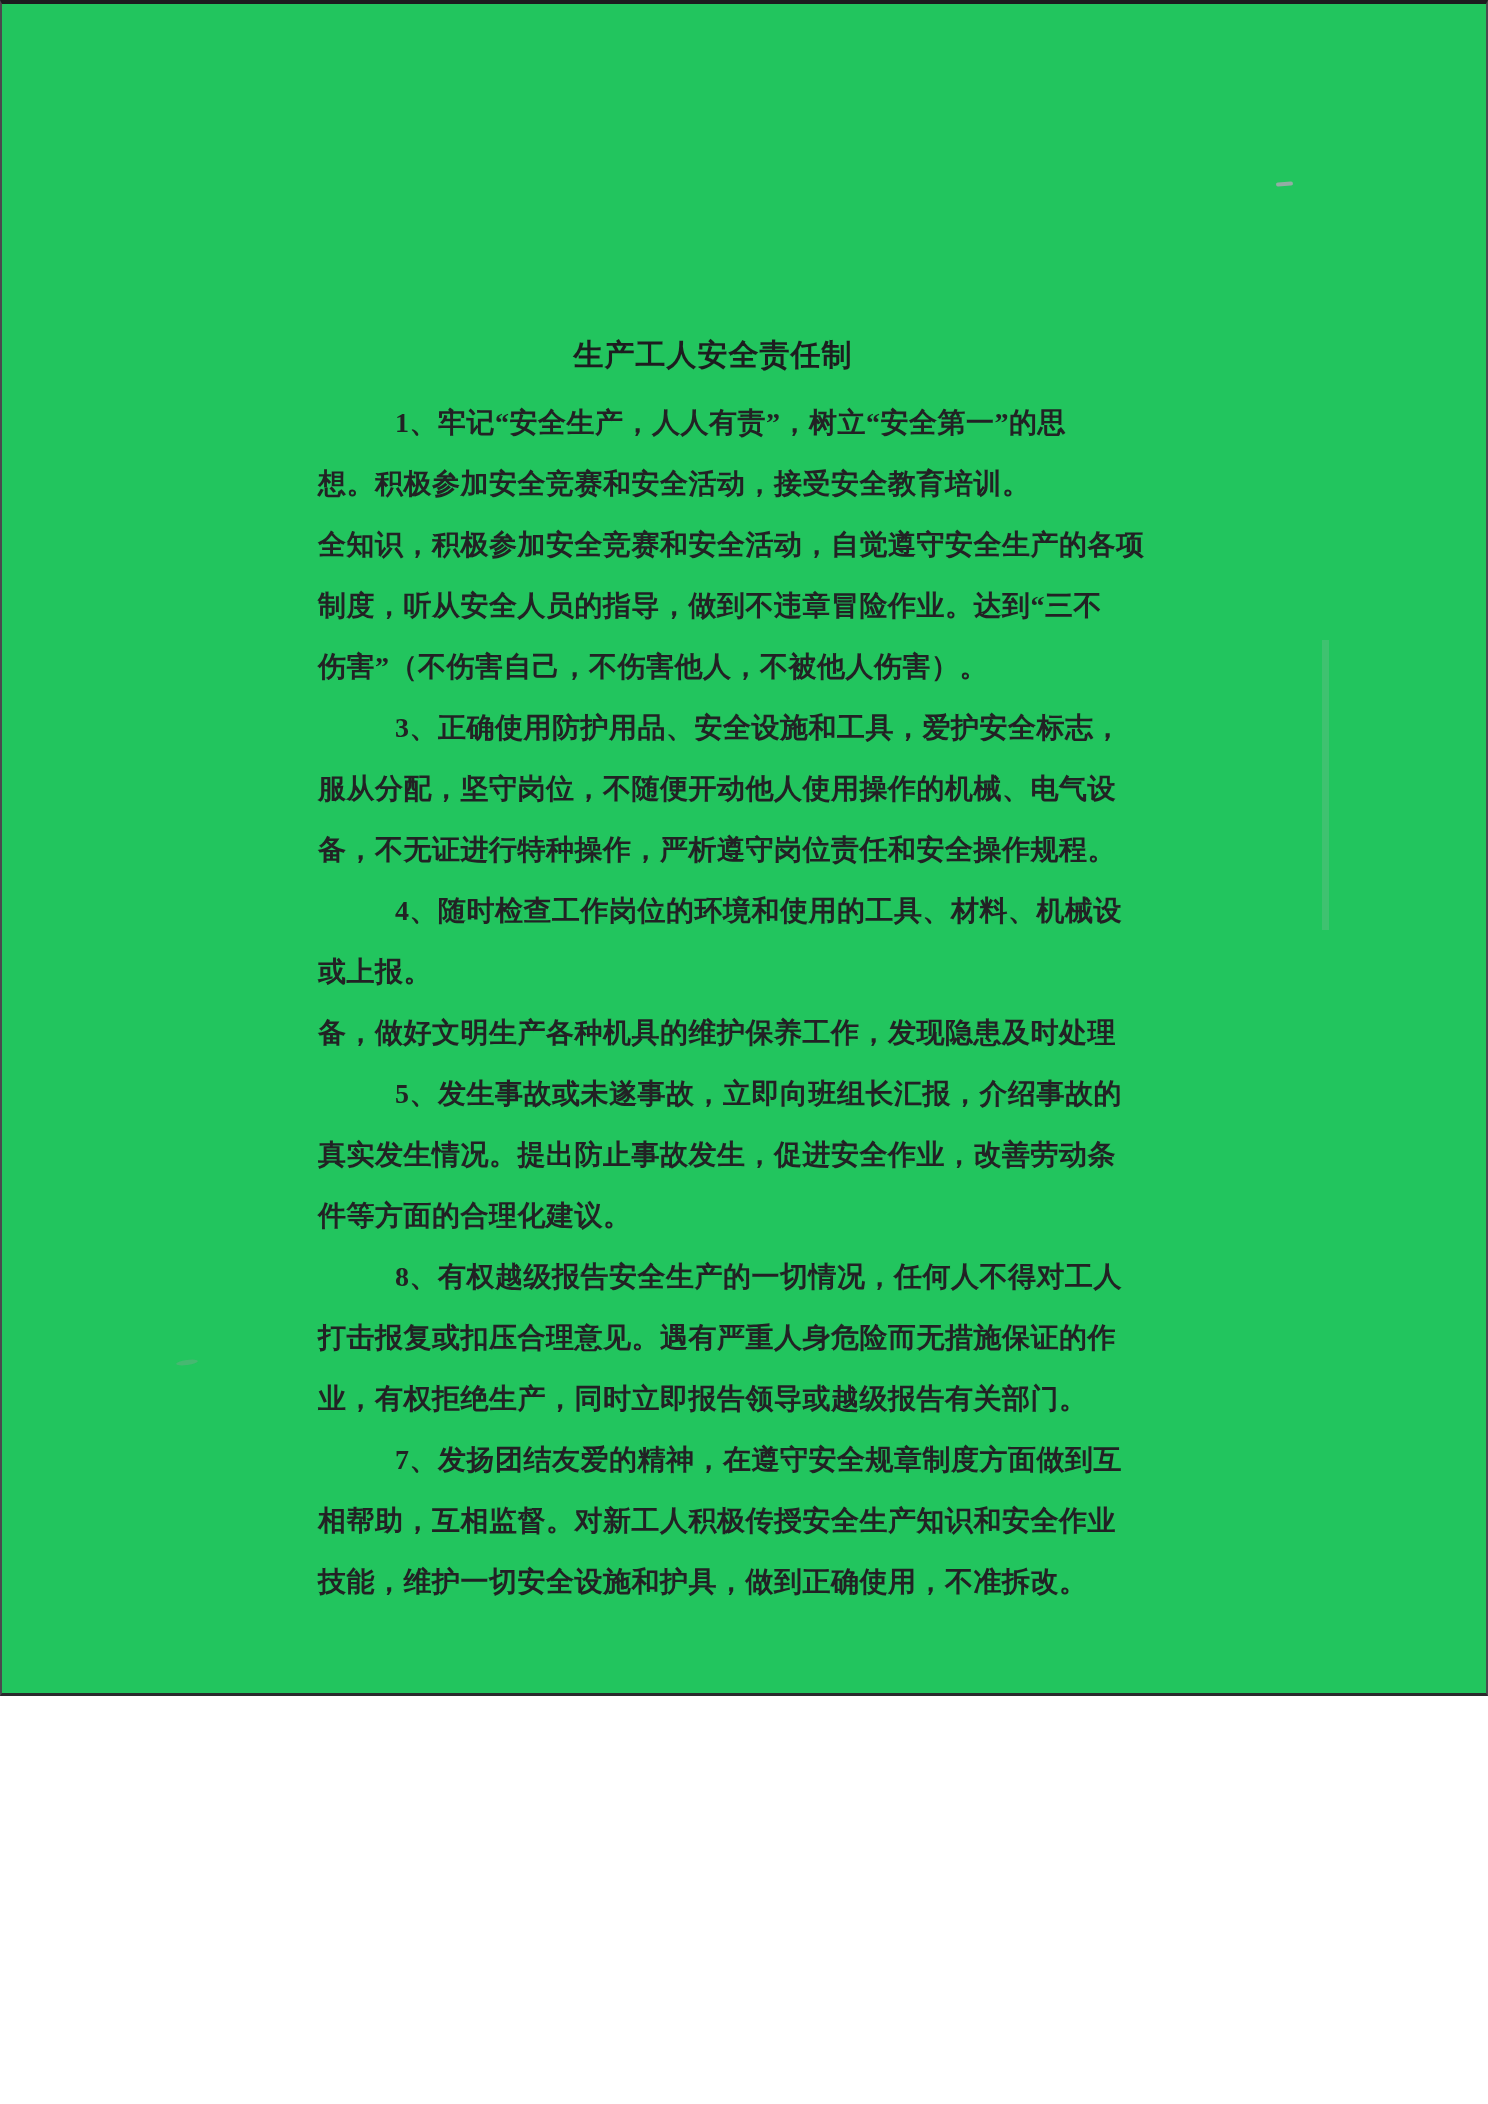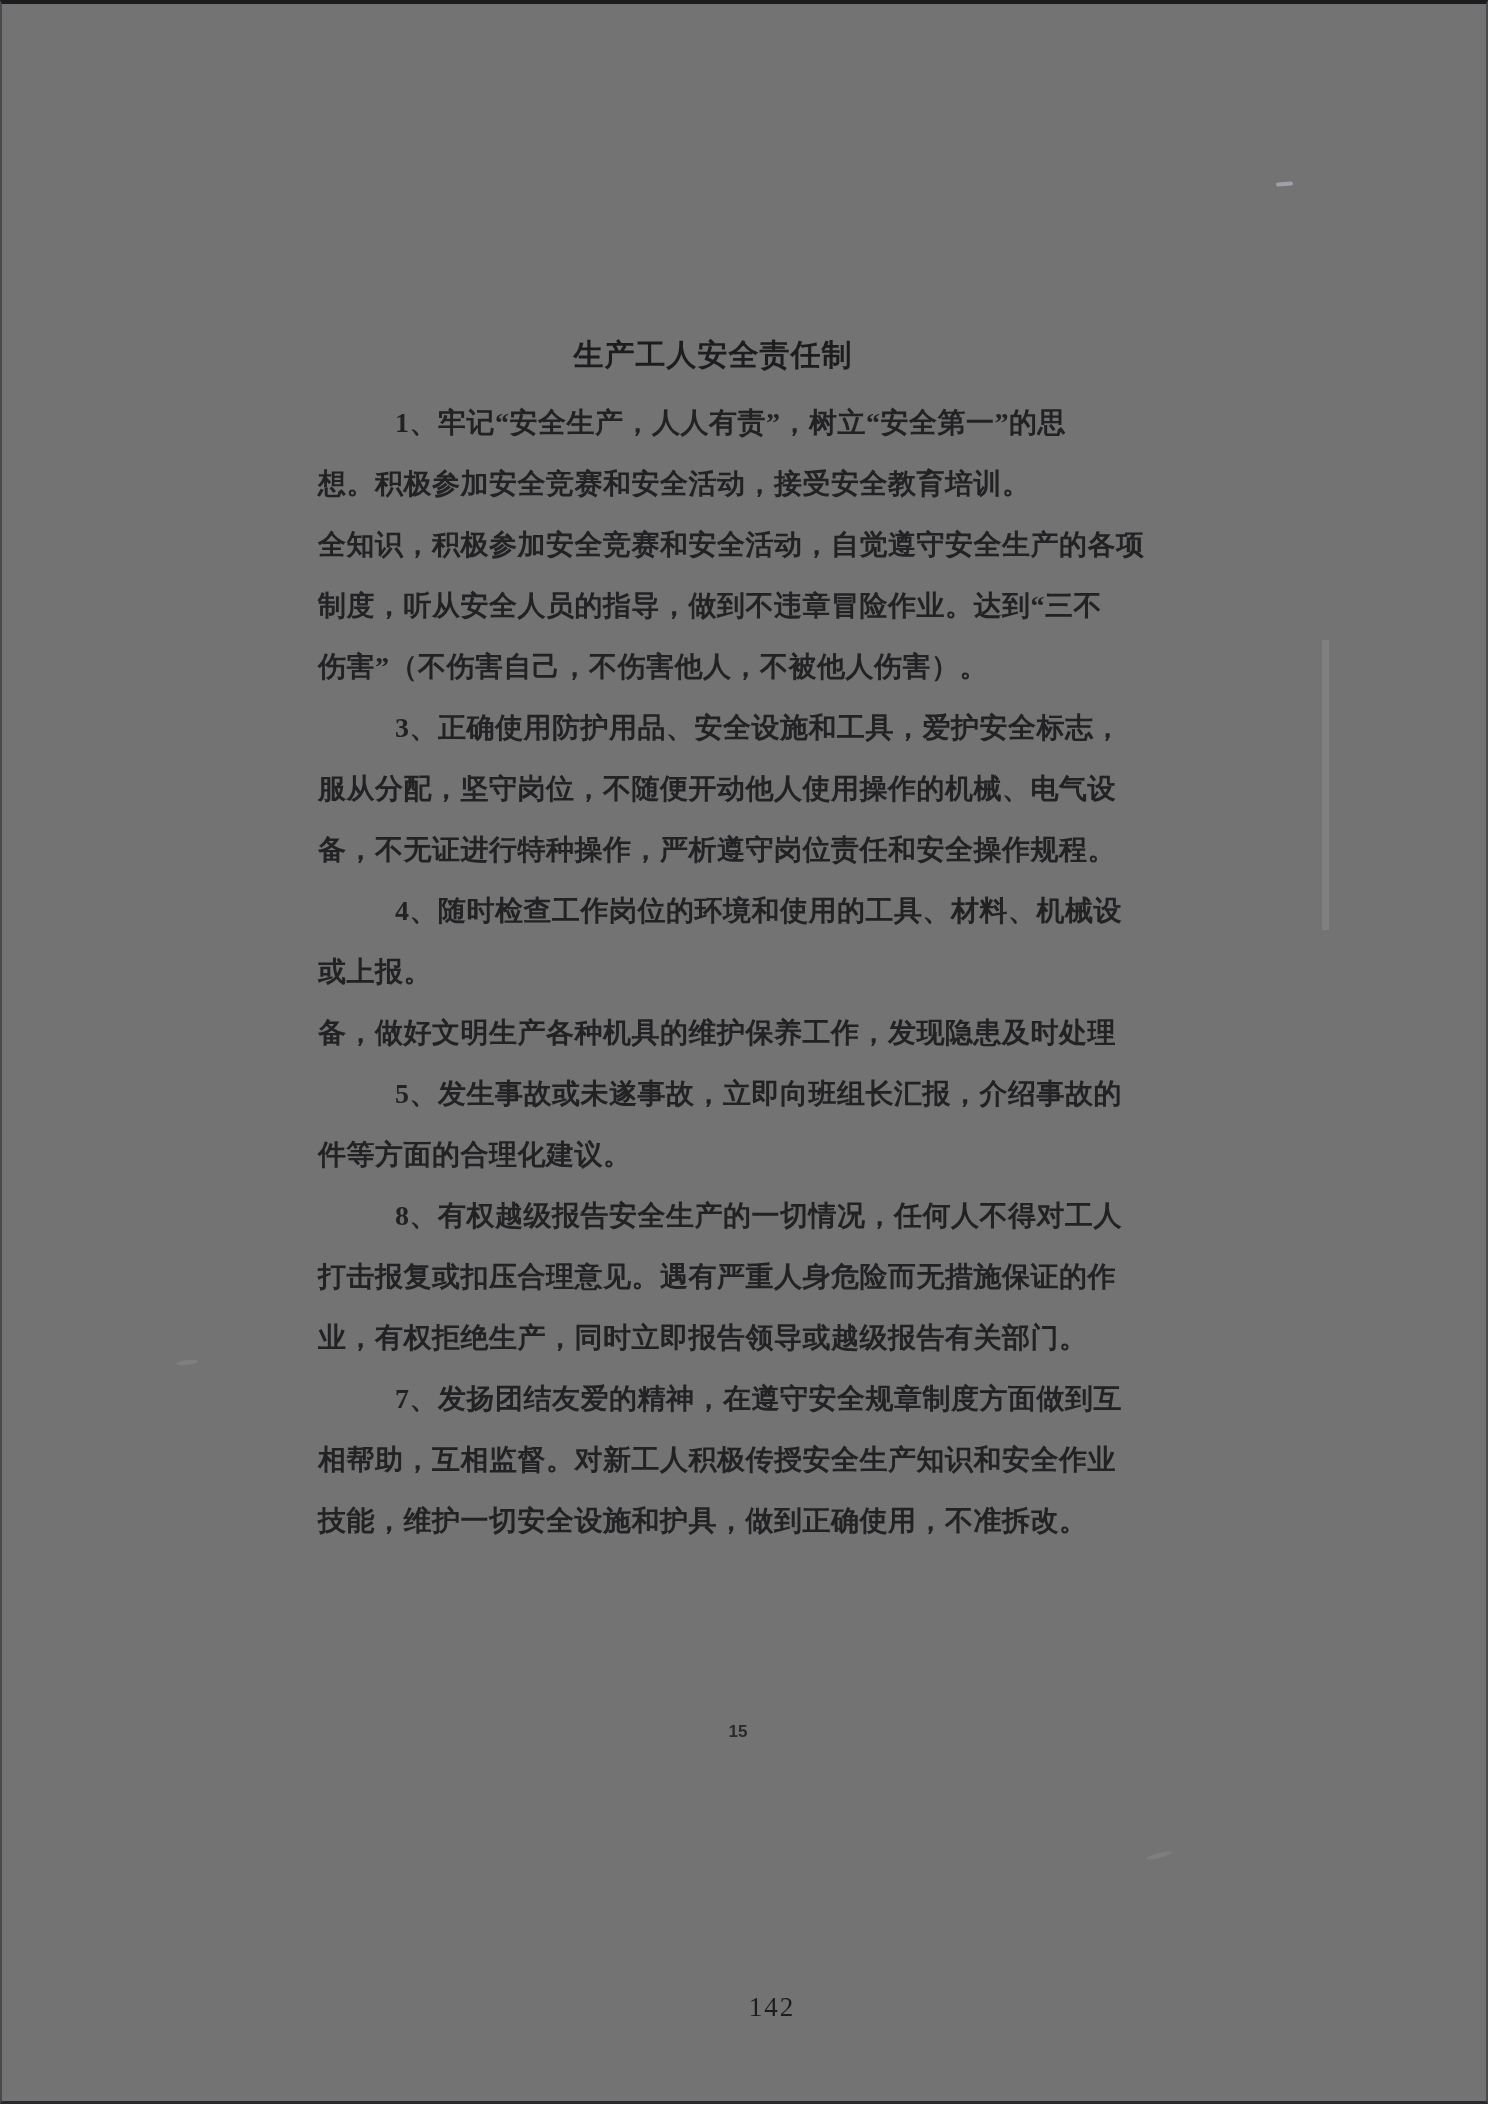--- a/index.html
+++ b/index.html
@@ -3,22 +3,22 @@
 <meta charset="utf-8">
 <style>
   html, body {
     margin: 0;
     padding: 0;
     background: #ffffff;
   }
   .page {
     position: relative;
     width: 1488px;
-    height: 2104px;
-    background: #737373;
+    height: 1696px;
+    background: #22c55e;
     overflow: hidden;
     font-family: "Liberation Serif", "DejaVu Serif", serif;
   }
   .page-border {
     position: absolute;
     inset: 0;
     border-top: 4px solid #1c1c1e;
     border-bottom: 3px solid #2a2a2c;
     border-left: 2px solid #4a4a4e;
     border-right: 2px solid #4a4a4e;
@@ -143,20 +143,21 @@
 
     <p class="line indent">3、正确使用防护用品、安全设施和工具，爱护安全标志，</p>
     <p class="line">服从分配，坚守岗位，不随便开动他人使用操作的机械、电气设</p>
     <p class="line">备，不无证进行特种操作，严析遵守岗位责任和安全操作规程。</p>
 
     <p class="line indent">4、随时检查工作岗位的环境和使用的工具、材料、机械设</p>
     <p class="line">或上报。</p>
     <p class="line">备，做好文明生产各种机具的维护保养工作，发现隐患及时处理</p>
 
     <p class="line indent">5、发生事故或未遂事故，立即向班组长汇报，介绍事故的</p>
+    <p class="line">真实发生情况。提出防止事故发生，促进安全作业，改善劳动条</p>
     <p class="line">件等方面的合理化建议。</p>
 
     <p class="line indent">8、有权越级报告安全生产的一切情况，任何人不得对工人</p>
     <p class="line">打击报复或扣压合理意见。遇有严重人身危险而无措施保证的作</p>
     <p class="line">业，有权拒绝生产，同时立即报告领导或越级报告有关部门。</p>
 
     <p class="line indent">7、发扬团结友爱的精神，在遵守安全规章制度方面做到互</p>
     <p class="line">相帮助，互相监督。对新工人积极传授安全生产知识和安全作业</p>
     <p class="line">技能，维护一切安全设施和护具，做到正确使用，不准拆改。</p>
   </div>

